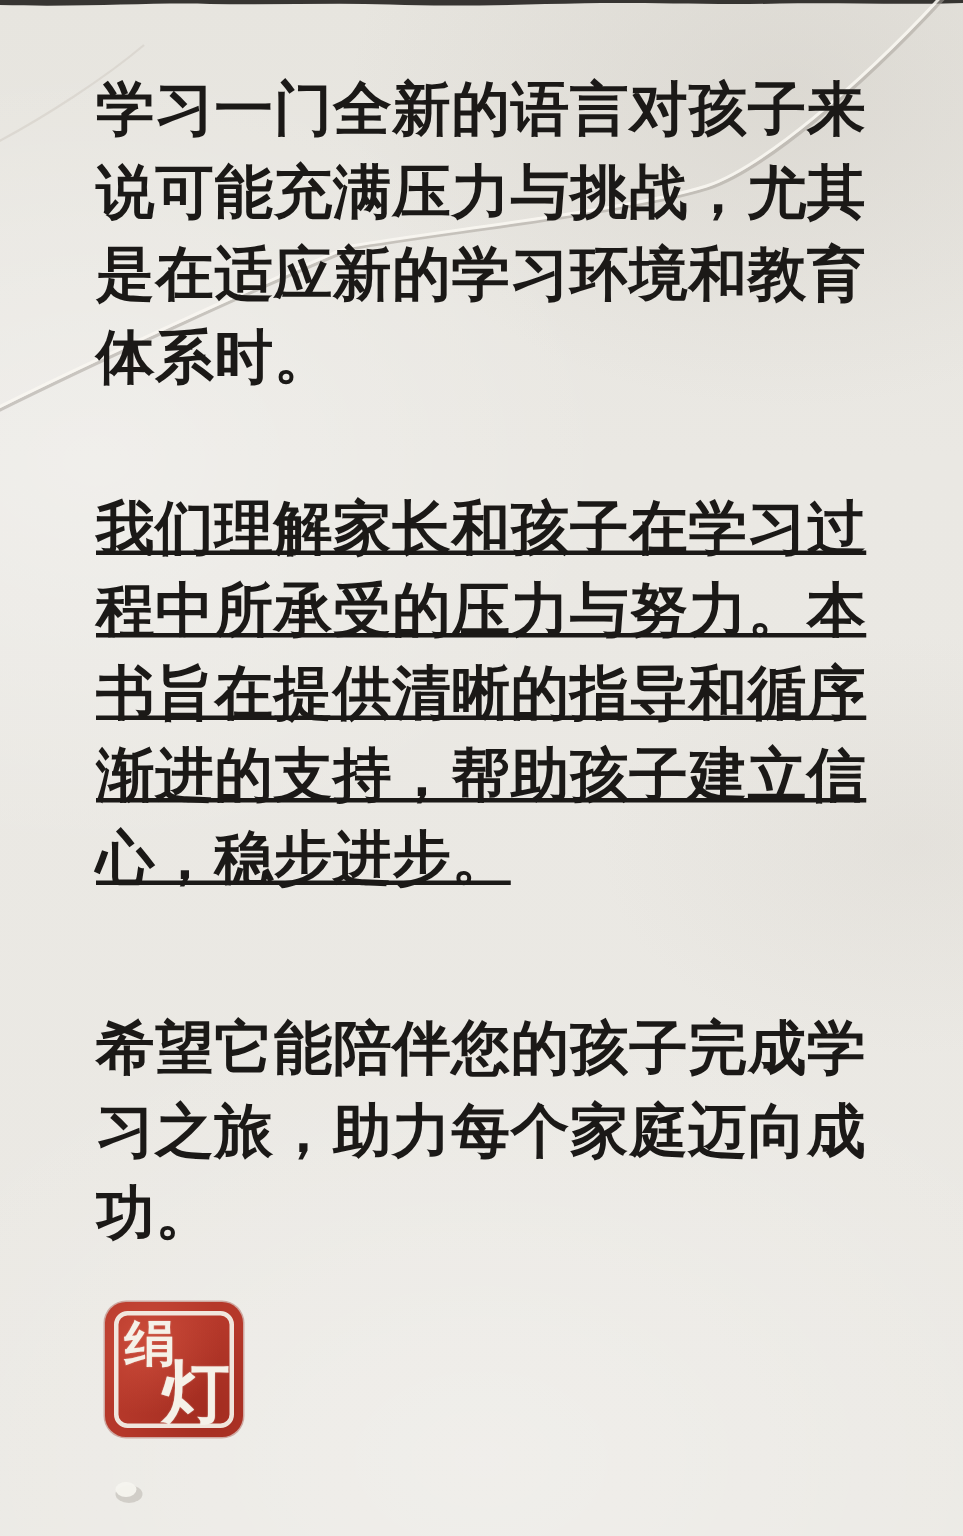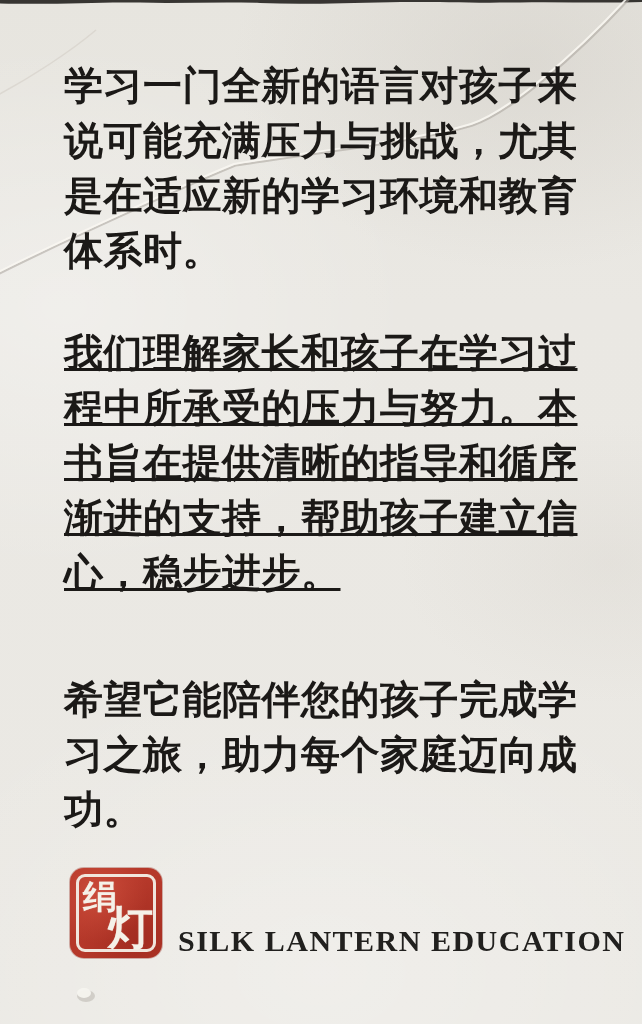--- a/index.html
+++ b/index.html
@@ -42,21 +42,21 @@
     left: 0;
     width: 530px;
     margin: 0;
     font-size: 39px;
     line-height: 55px;
     font-weight: 900;
     letter-spacing: 0.5px;
     color: #1b1917;
     text-align: left;
   }
-  .para-1 { top: 58px; }
+  .para-1 { top: 46px; }
   .para-2 { top: 325px; text-decoration: underline; }
   .para-3 { top: 672px; }
 
   .brand-row {
     position: absolute;
     left: 70px;
     top: 868px;
     width: 520px;
     height: 92px;
   }
@@ -134,14 +134,13 @@
   <p class="para-2">我们理解家长和孩子在学习过程中所承受的压力与努力。本书旨在提供清晰的指导和循序渐进的支持，帮助孩子建立信心，稳步进步。</p>
   <p class="para-3">希望它能陪伴您的孩子完成学习之旅，助力每个家庭迈向成功。</p>
 </div>
 
 <div class="brand-row">
   <div class="seal">
     <div class="seal-inner-border"></div>
     <span class="seal-char seal-char-top">绢</span>
     <span class="seal-char seal-char-bottom">灯</span>
   </div>
-  <div class="brand-name">SILK LANTERN EDUCATION</div>
 </div>
 
 </body></html>

